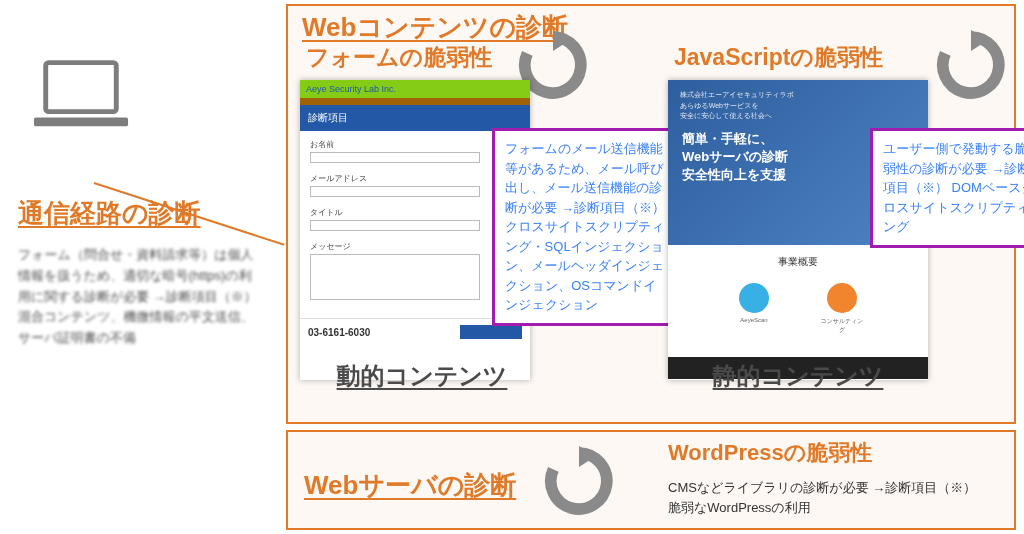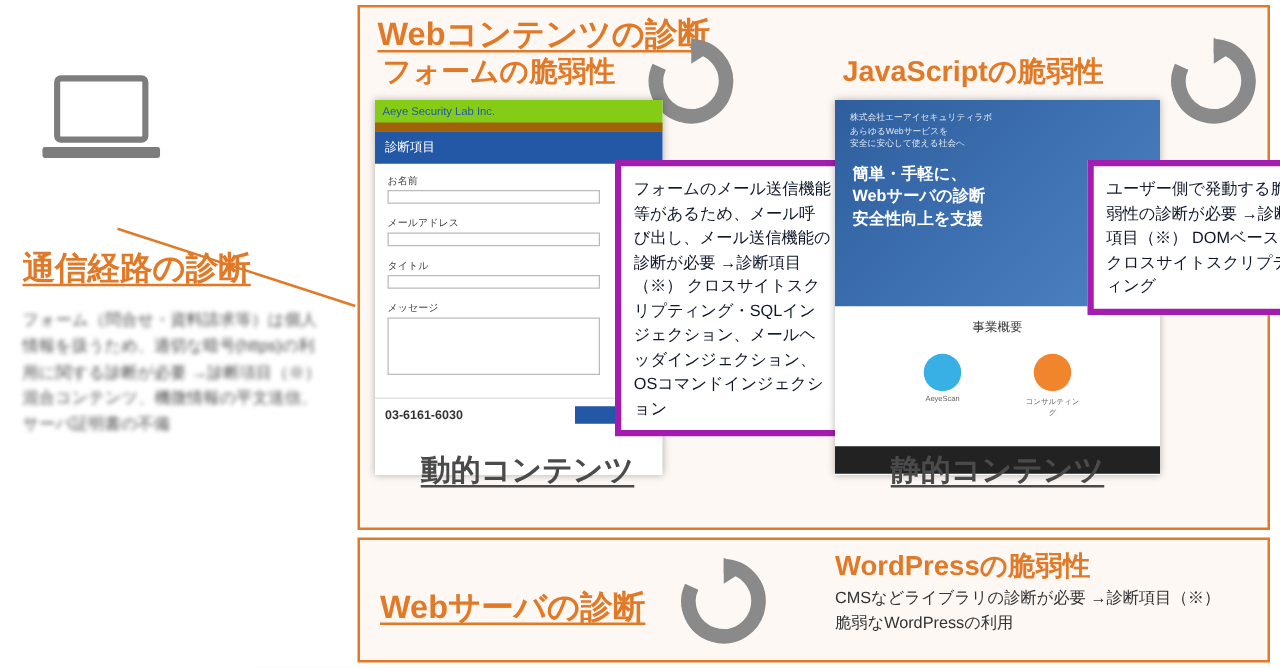--- a/index.html
+++ b/index.html
@@ -29,33 +29,33 @@
   .top-title     { position: absolute; left: 14px; top: 4px; }
 
   
   .col { position: absolute; top: 38px; width: 350px; }
   .col-left  { left: 12px; }
   .col-right { left: 380px; }
 
   .col .sub-title { position: absolute; left: 6px; top: -2px; }
   .thumb { position: absolute; left: 0; top: 36px; width: 230px; height: 300px; box-shadow: 0 0 6px rgba(0,0,0,.3); background: #fff; }
   .thumb-r { width: 260px; height: 300px; }
-  .callout { position: absolute; background: #fff; border: 5px solid #a21caf; padding: 8px 10px; font-size: 13px; line-height: 1.5; color: #0f172a; }
+  .callout { position: absolute; background: #fff; border: 3px solid #a21caf; padding: 8px 10px; font-size: 13px; line-height: 1.5; color: #3b82f6; }
   .callout-l { left: 192px; top: 84px; width: 188px; }
   .callout-r { left: 202px; top: 84px; width: 180px; }
   .bottom-l { position: absolute; left: 44px; top: 354px; width: 180px; }
   .bottom-r { position: absolute; left: 420px; top: 354px; width: 180px; }
 
   
   .cycle { position: absolute; width: 70px; height: 70px; }
 
   
   .bot-title { position: absolute; left: 16px; top: 36px; }
   .bot-sub   { position: absolute; left: 380px; top: 6px; font-size: 22px; color: #e07a28; font-weight: 600; }
-  .bot-body  { position: absolute; left: 380px; top: 36px; font-size: 13px; line-height: 1.55; color: #333; width: 320px; }
+  .bot-body  { position: absolute; left: 380px; top: 46px; font-size: 13px; line-height: 1.55; color: #333; width: 320px; }
 
   
   .tf-head { background:#84cc16; font-size:9px; color:#2258a6; padding:4px 6px; border-bottom:7px solid #a16207; }
   .tf-band { background:#2258a6; color:#fff; font-size:10px; padding:6px 8px; }
   .tf-body { padding:8px 10px; font-size:8px; color:#444; }
   .tf-row  { margin-bottom:10px; }
   .tf-row .lbl { margin-bottom:2px; }
   .tf-row .inp { height:11px; border:1px solid #bbb; width:170px; background:#fff; }
   .tf-row .ta  { height:46px; border:1px solid #bbb; width:170px; background:#fff; }
   .tf-foot { border-top:1px solid #ddd; padding:6px 8px; display:flex; justify-content:space-between; align-items:center; font-size:8px; }

